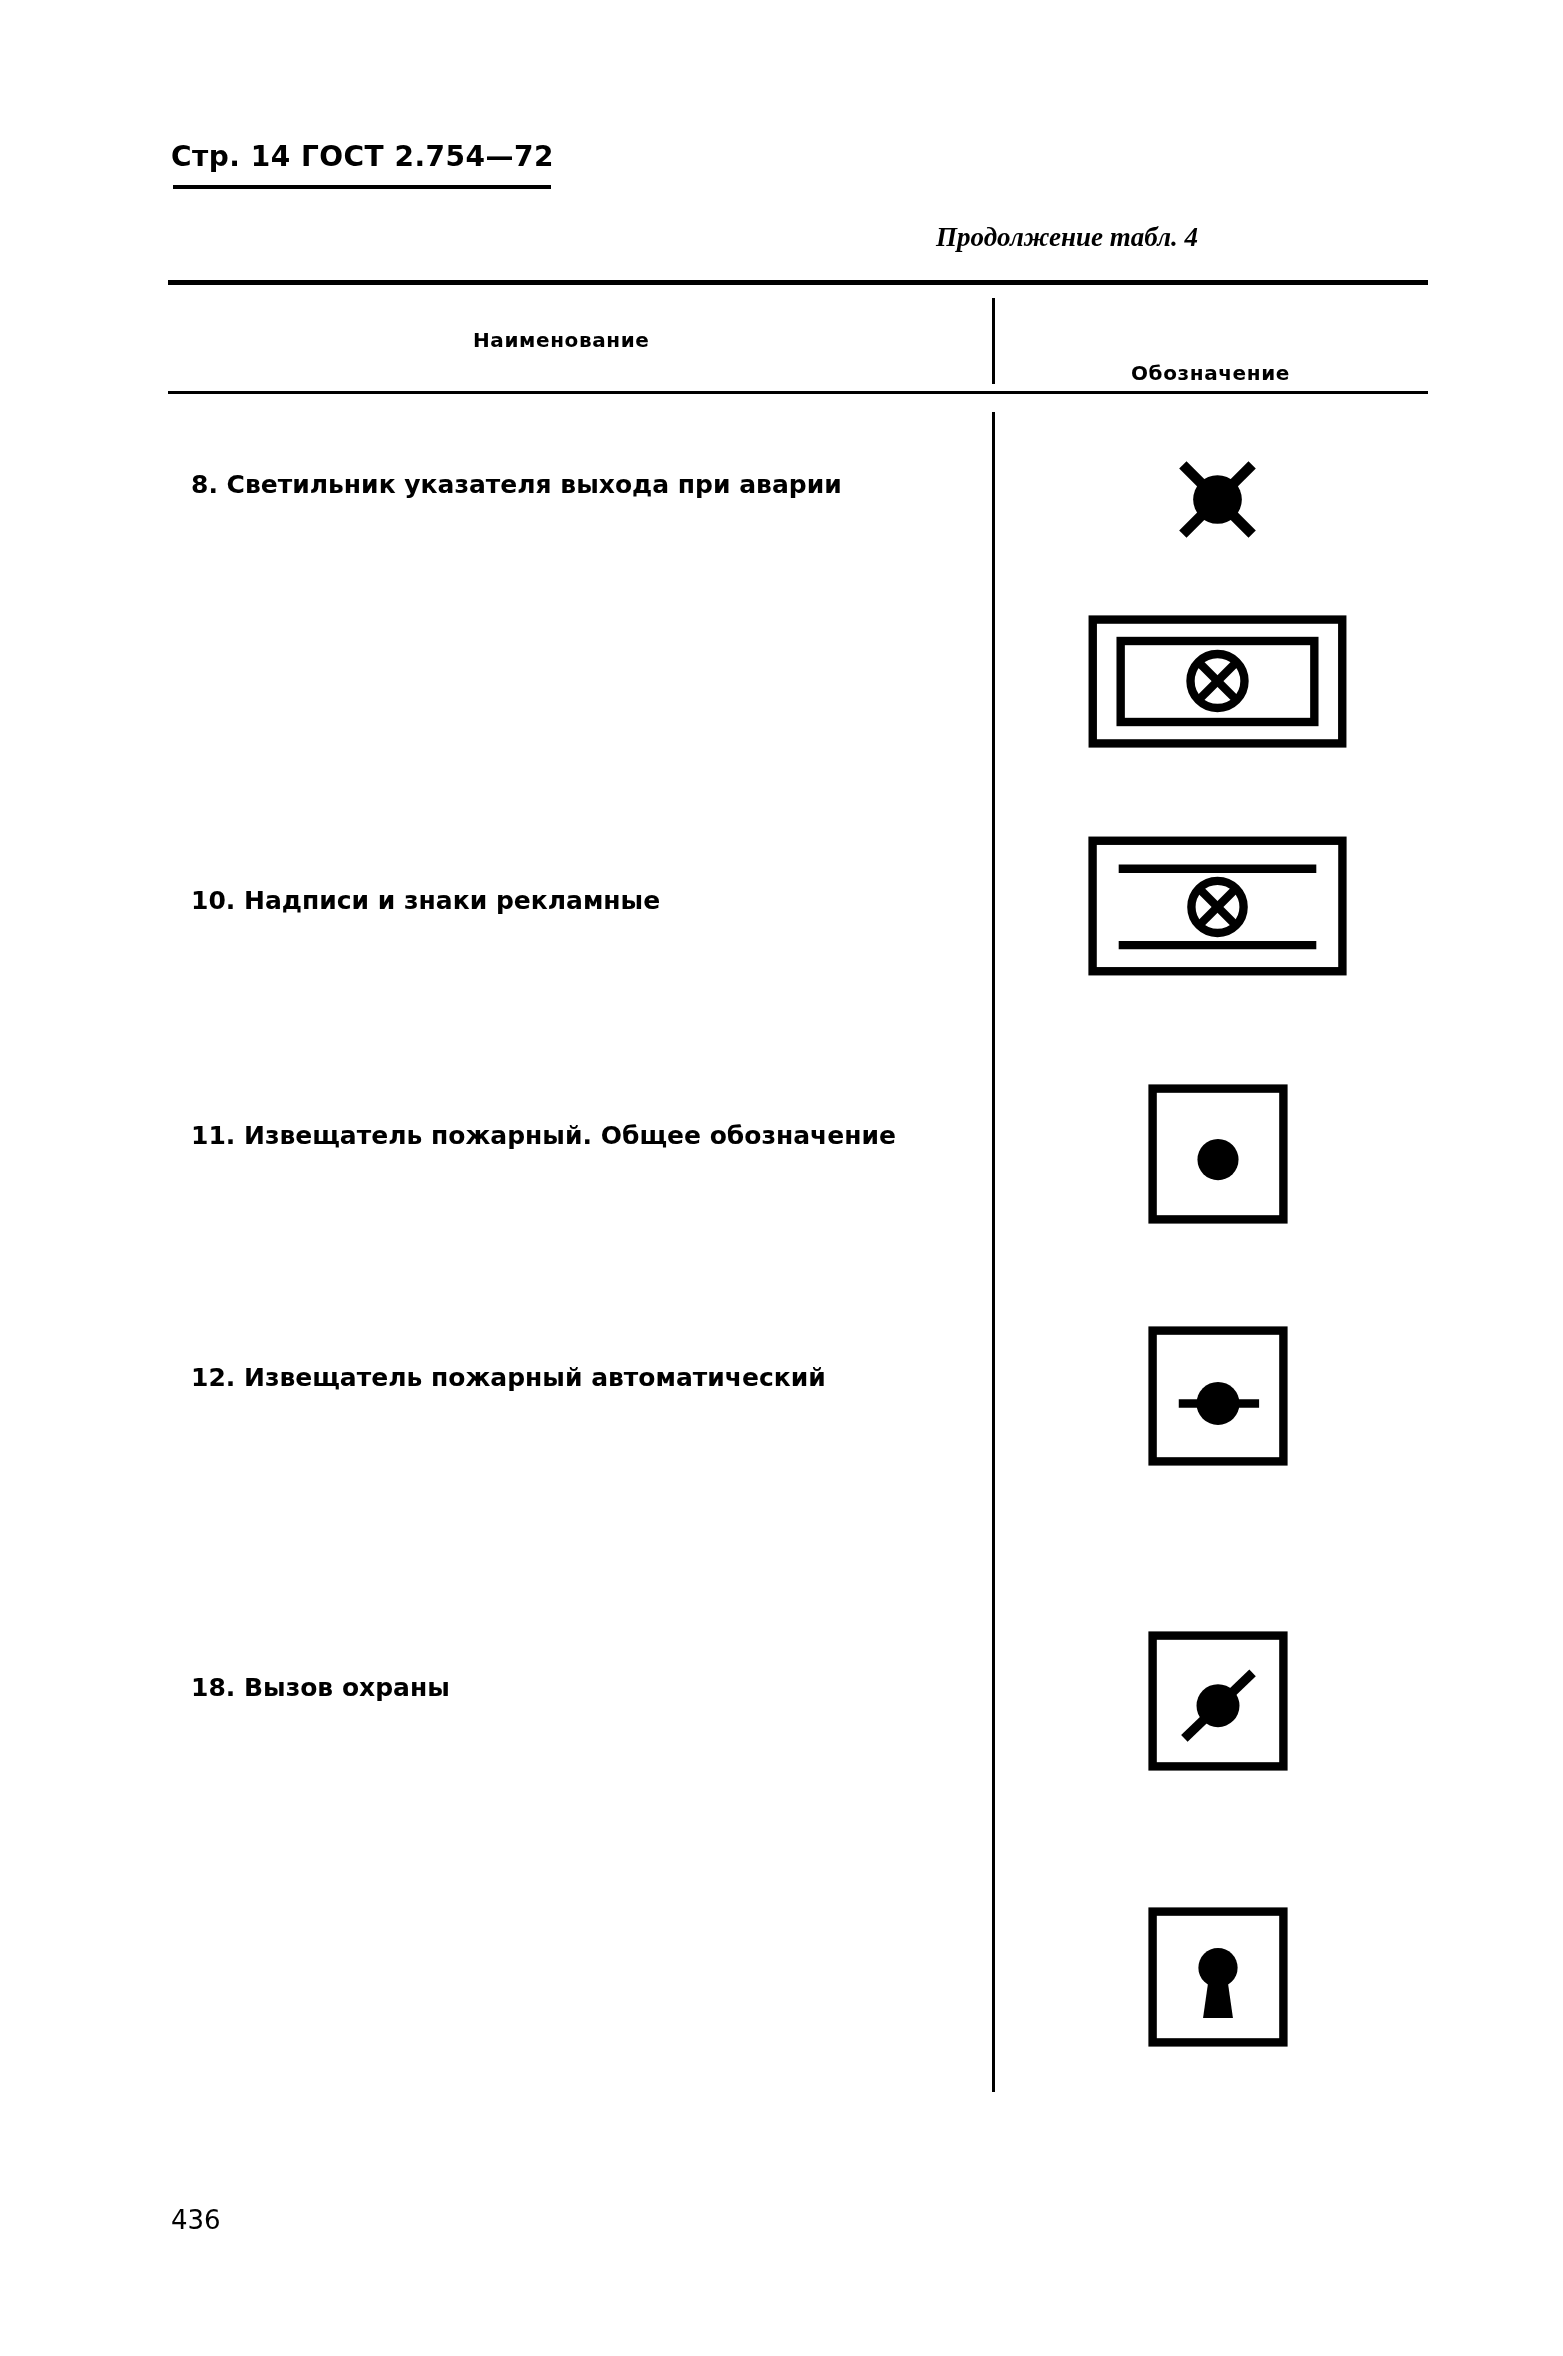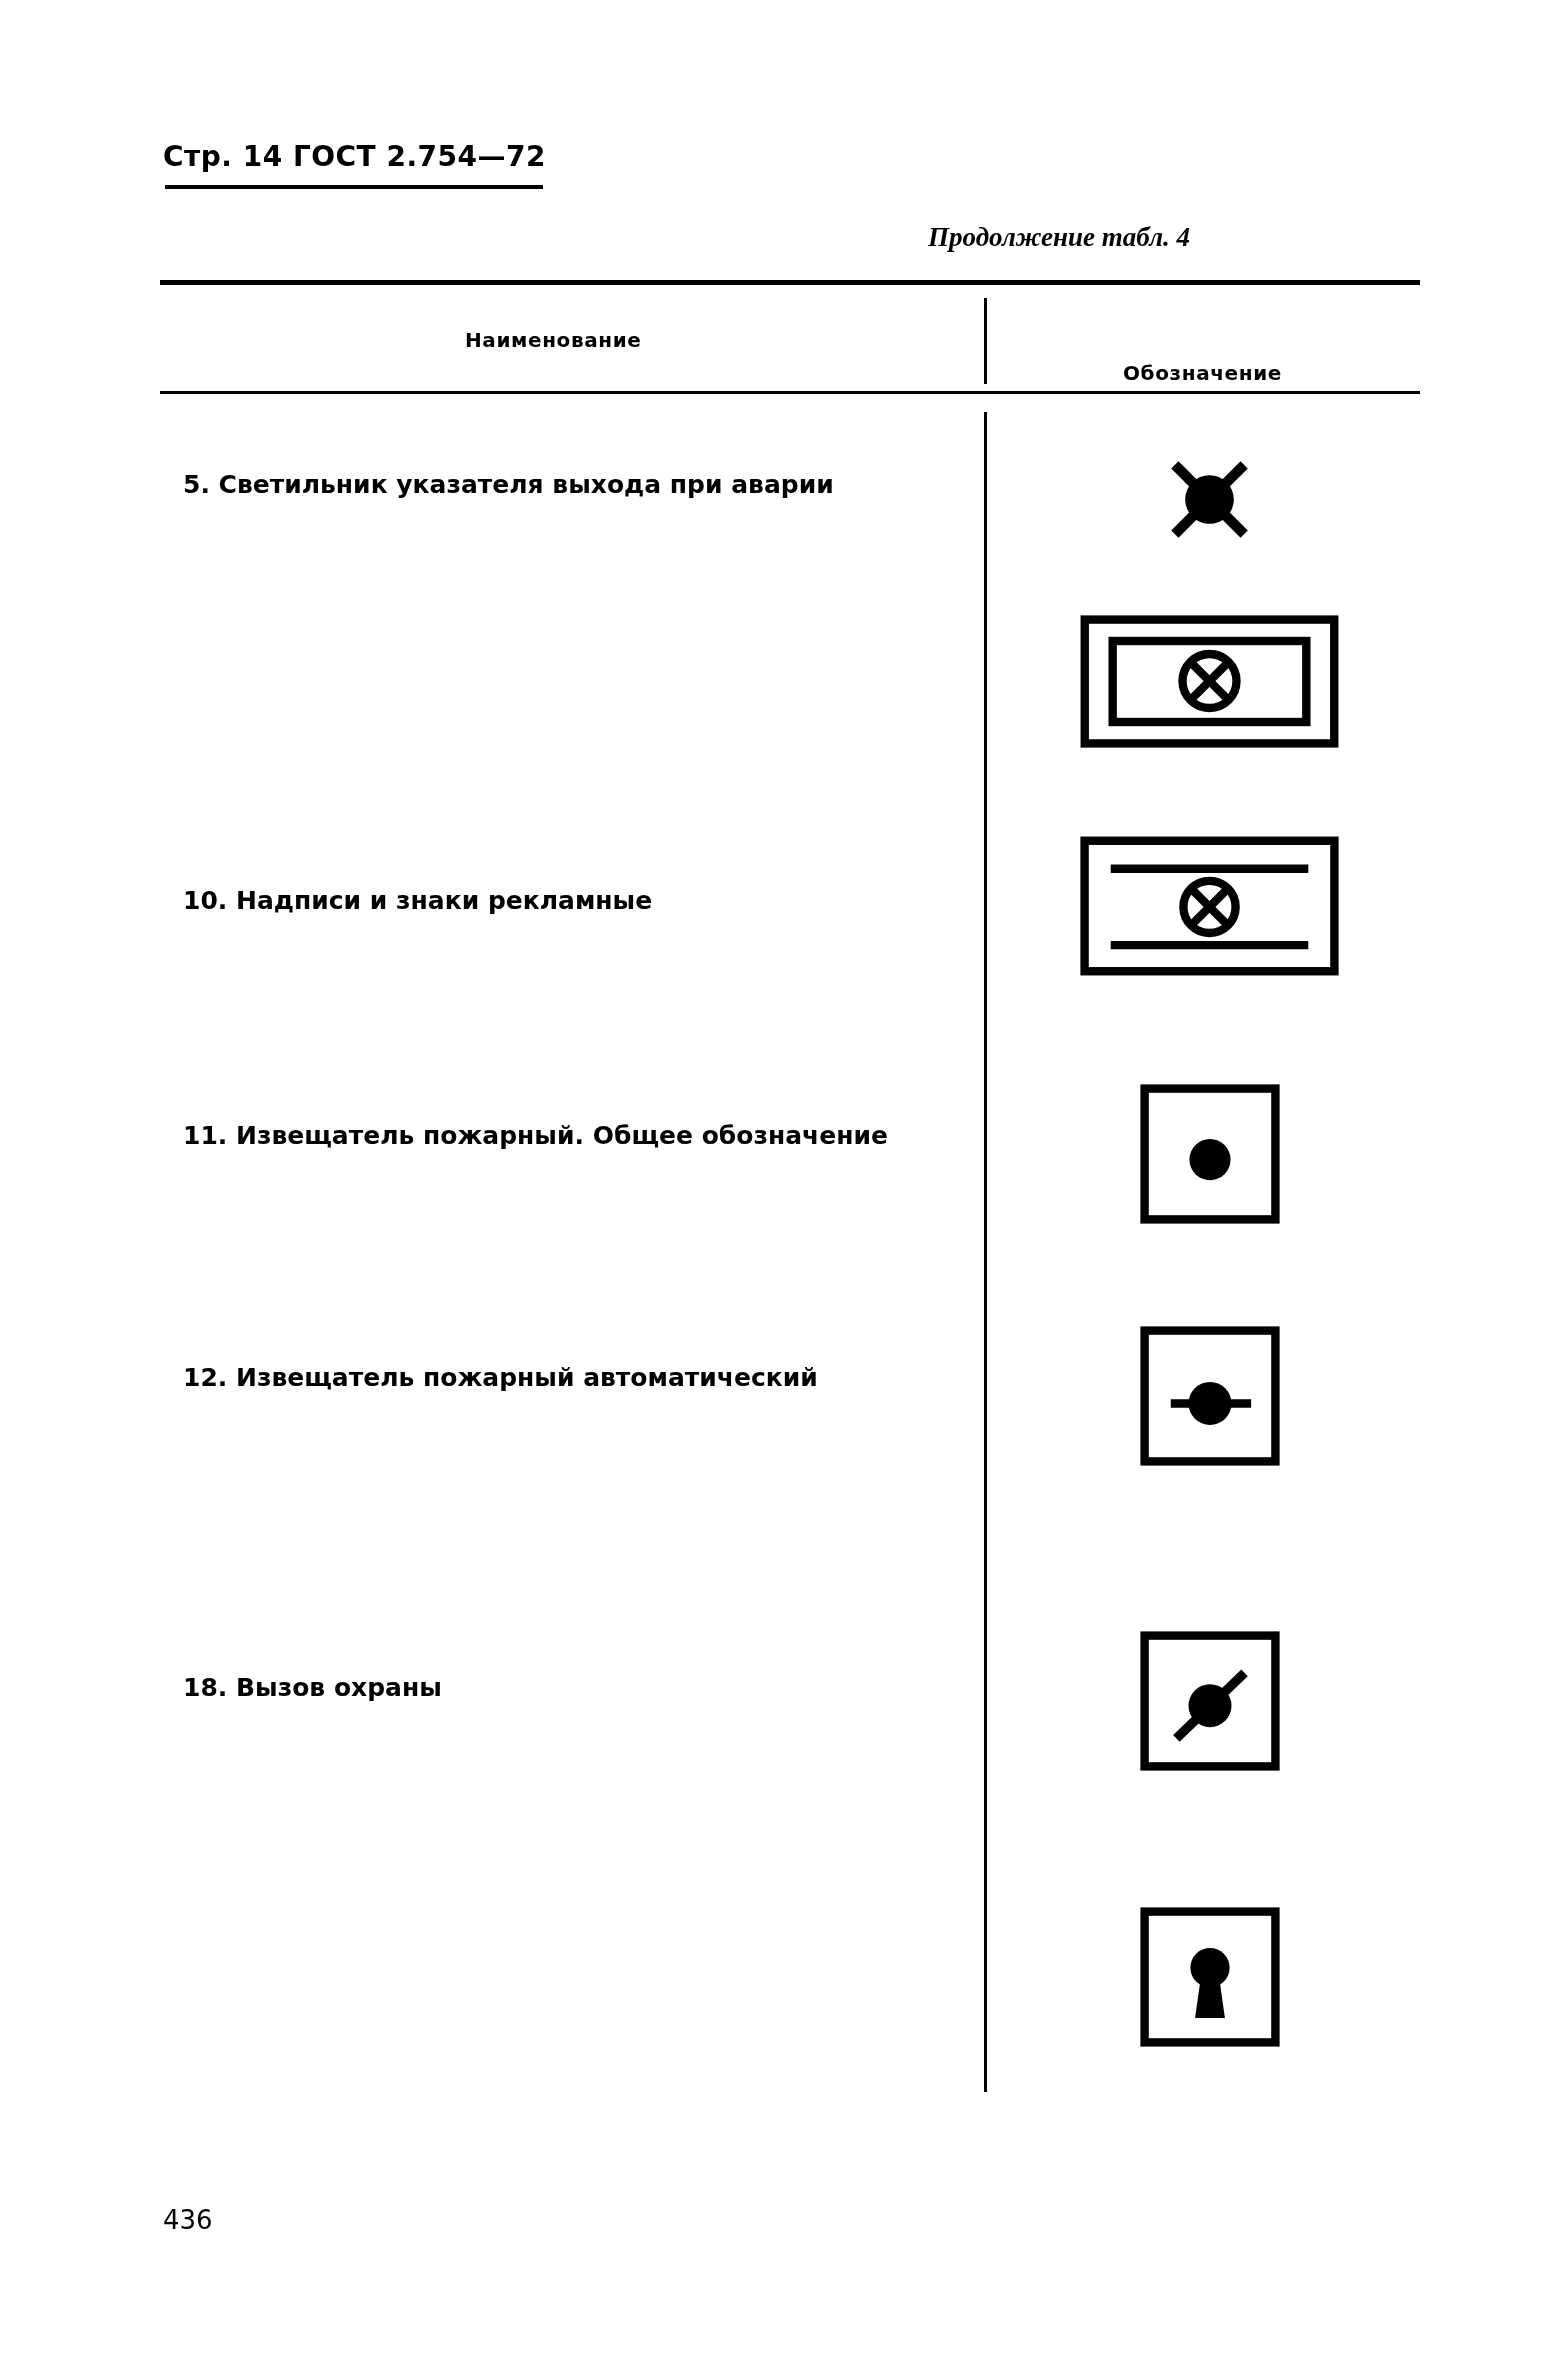--- a/index.html
+++ b/index.html
@@ -11,21 +11,21 @@
     width: 1563px;
     height: 2357px;
     position: relative;
     font-family: "Liberation Serif", "DejaVu Serif", serif;
     color: #000000;
     overflow: hidden;
   }
 
   .page {
     position: absolute;
-    top: 0; left: 8px;
+    top: 0; left: 16px;
     width: 1339px;
     height: 2357px;
   }
 
   
   .page-header {
     position: absolute;
     left: 155px;
     top: 140px;
     font-family: "DejaVu Sans", "Liberation Sans", sans-serif;
@@ -163,21 +163,21 @@
 
   <div class="table-top-rule"></div>
   <div class="table-head-rule"></div>
   <div class="table-vrule-head"></div>
   <div class="table-vrule-body"></div>
 
   <div class="col-head name">Наименование</div>
   <div class="col-head symb">Обозначение</div>
 
   <div class="row" style="top:443px;height:186px;">
-    <div class="row-label" style="top:23px;">5. Светильник указателя выхода при аварии</div>
+    <div class="row-label" style="top:23px;">8. Светильник указателя выхода при аварии</div>
     <div class="row-symbol" style="top:0px;height:112px;">
       <span>
         <svg width="103" height="103" viewBox="0 0 110 110">
           <line x1="18" y1="18" x2="92" y2="92" stroke="#000" stroke-width="11"></line>
           <line x1="92" y1="18" x2="18" y2="92" stroke="#000" stroke-width="11"></line>
           <circle cx="55" cy="55" r="26" fill="#000"></circle>
         </svg>
       </span>
     </div>
   </div>

